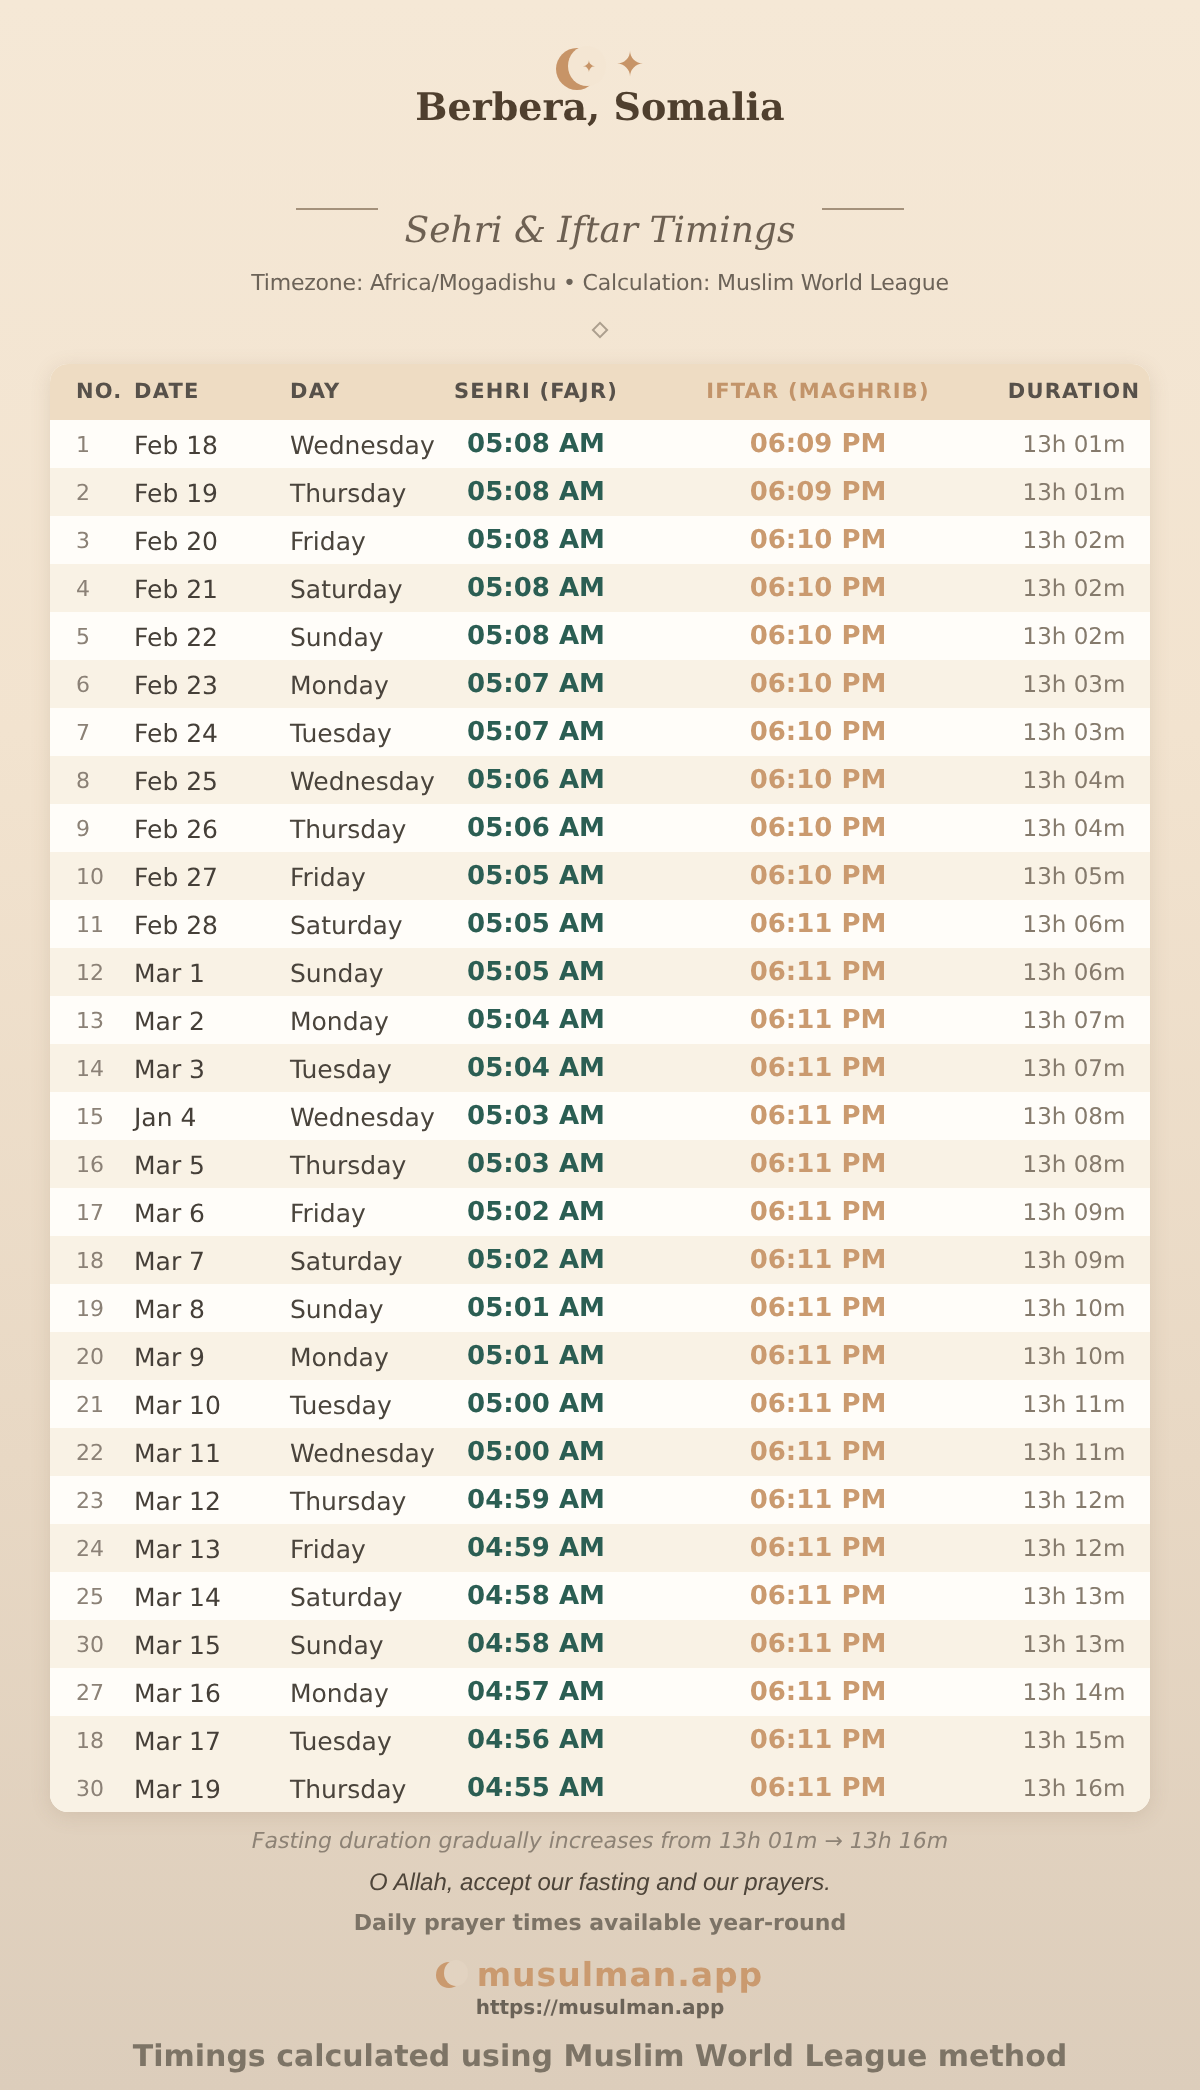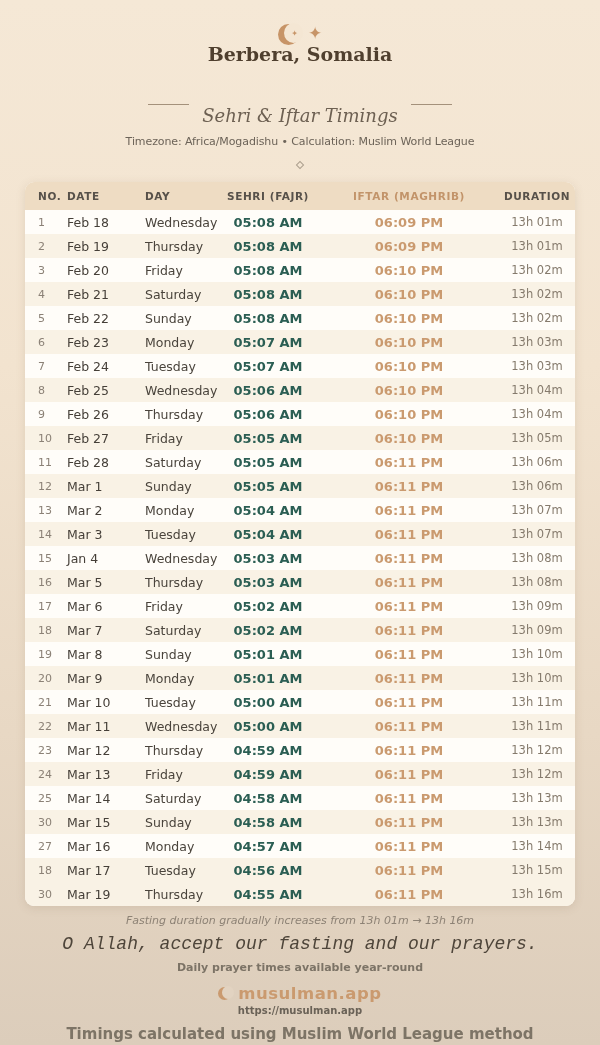--- a/index.html
+++ b/index.html
@@ -56,21 +56,21 @@
   td { font-size:12.5px; white-space:nowrap; }
   td.col-no   { padding-left:13px; color:#8b8176; font-size:11px; text-align:left; }
   td.col-date { padding-left:2px; color:#453f38; text-align:left; }
   td.col-day  { padding-left:8px; color:#4a443c; text-align:left; }
   td.col-sehri{ text-align:center; font-weight:bold; font-size:13px; color:#2b5e53; }
   td.col-iftar{ text-align:center; font-weight:bold; font-size:13px; color:#ca9a6f; }
   td.col-duration { text-align:center; font-size:11.5px; color:#857a6c; }
 
   
   .fasting-note { margin-top:8px; font-size:11px; font-style:italic; color:#8d8275; }
-  .dua { margin-top:7px; font-family:Liberation Mono, monospace; font-style:italic; font-size:18px; color:#4e453a; }
+  .dua { margin-top:7px; font-family:Liberation Sans, sans-serif; font-style:italic; font-size:12px; color:#4e453a; }
   .availability { margin-top:7px; font-size:11px; color:#7c7366;font-weight:bold; }
   .brand-row { margin-top:10px; display:flex; align-items:center; justify-content:center; gap:7px; }
   .crescent-sm { position:relative; width:13px; height:13px; }
   .crescent-sm .disc { position:absolute; inset:0; border-radius:50%; background:#ca9a6f; }
   .crescent-sm .cut  { position:absolute; left:4px; top:-1px; width:12px; height:13px; border-radius:50%; background:#e2d3c1; }
   .brand { font-size:16.5px; font-weight:bold; color:#ca9a6f; letter-spacing:0.5px; }
   .url { margin-top:2px; font-size:10px; font-weight:bold; color:#6a6257; }
   .method-note { margin-top:9px; font-size:15px; font-weight:bold; color:#7d7466; }
 </style>
 </head>

